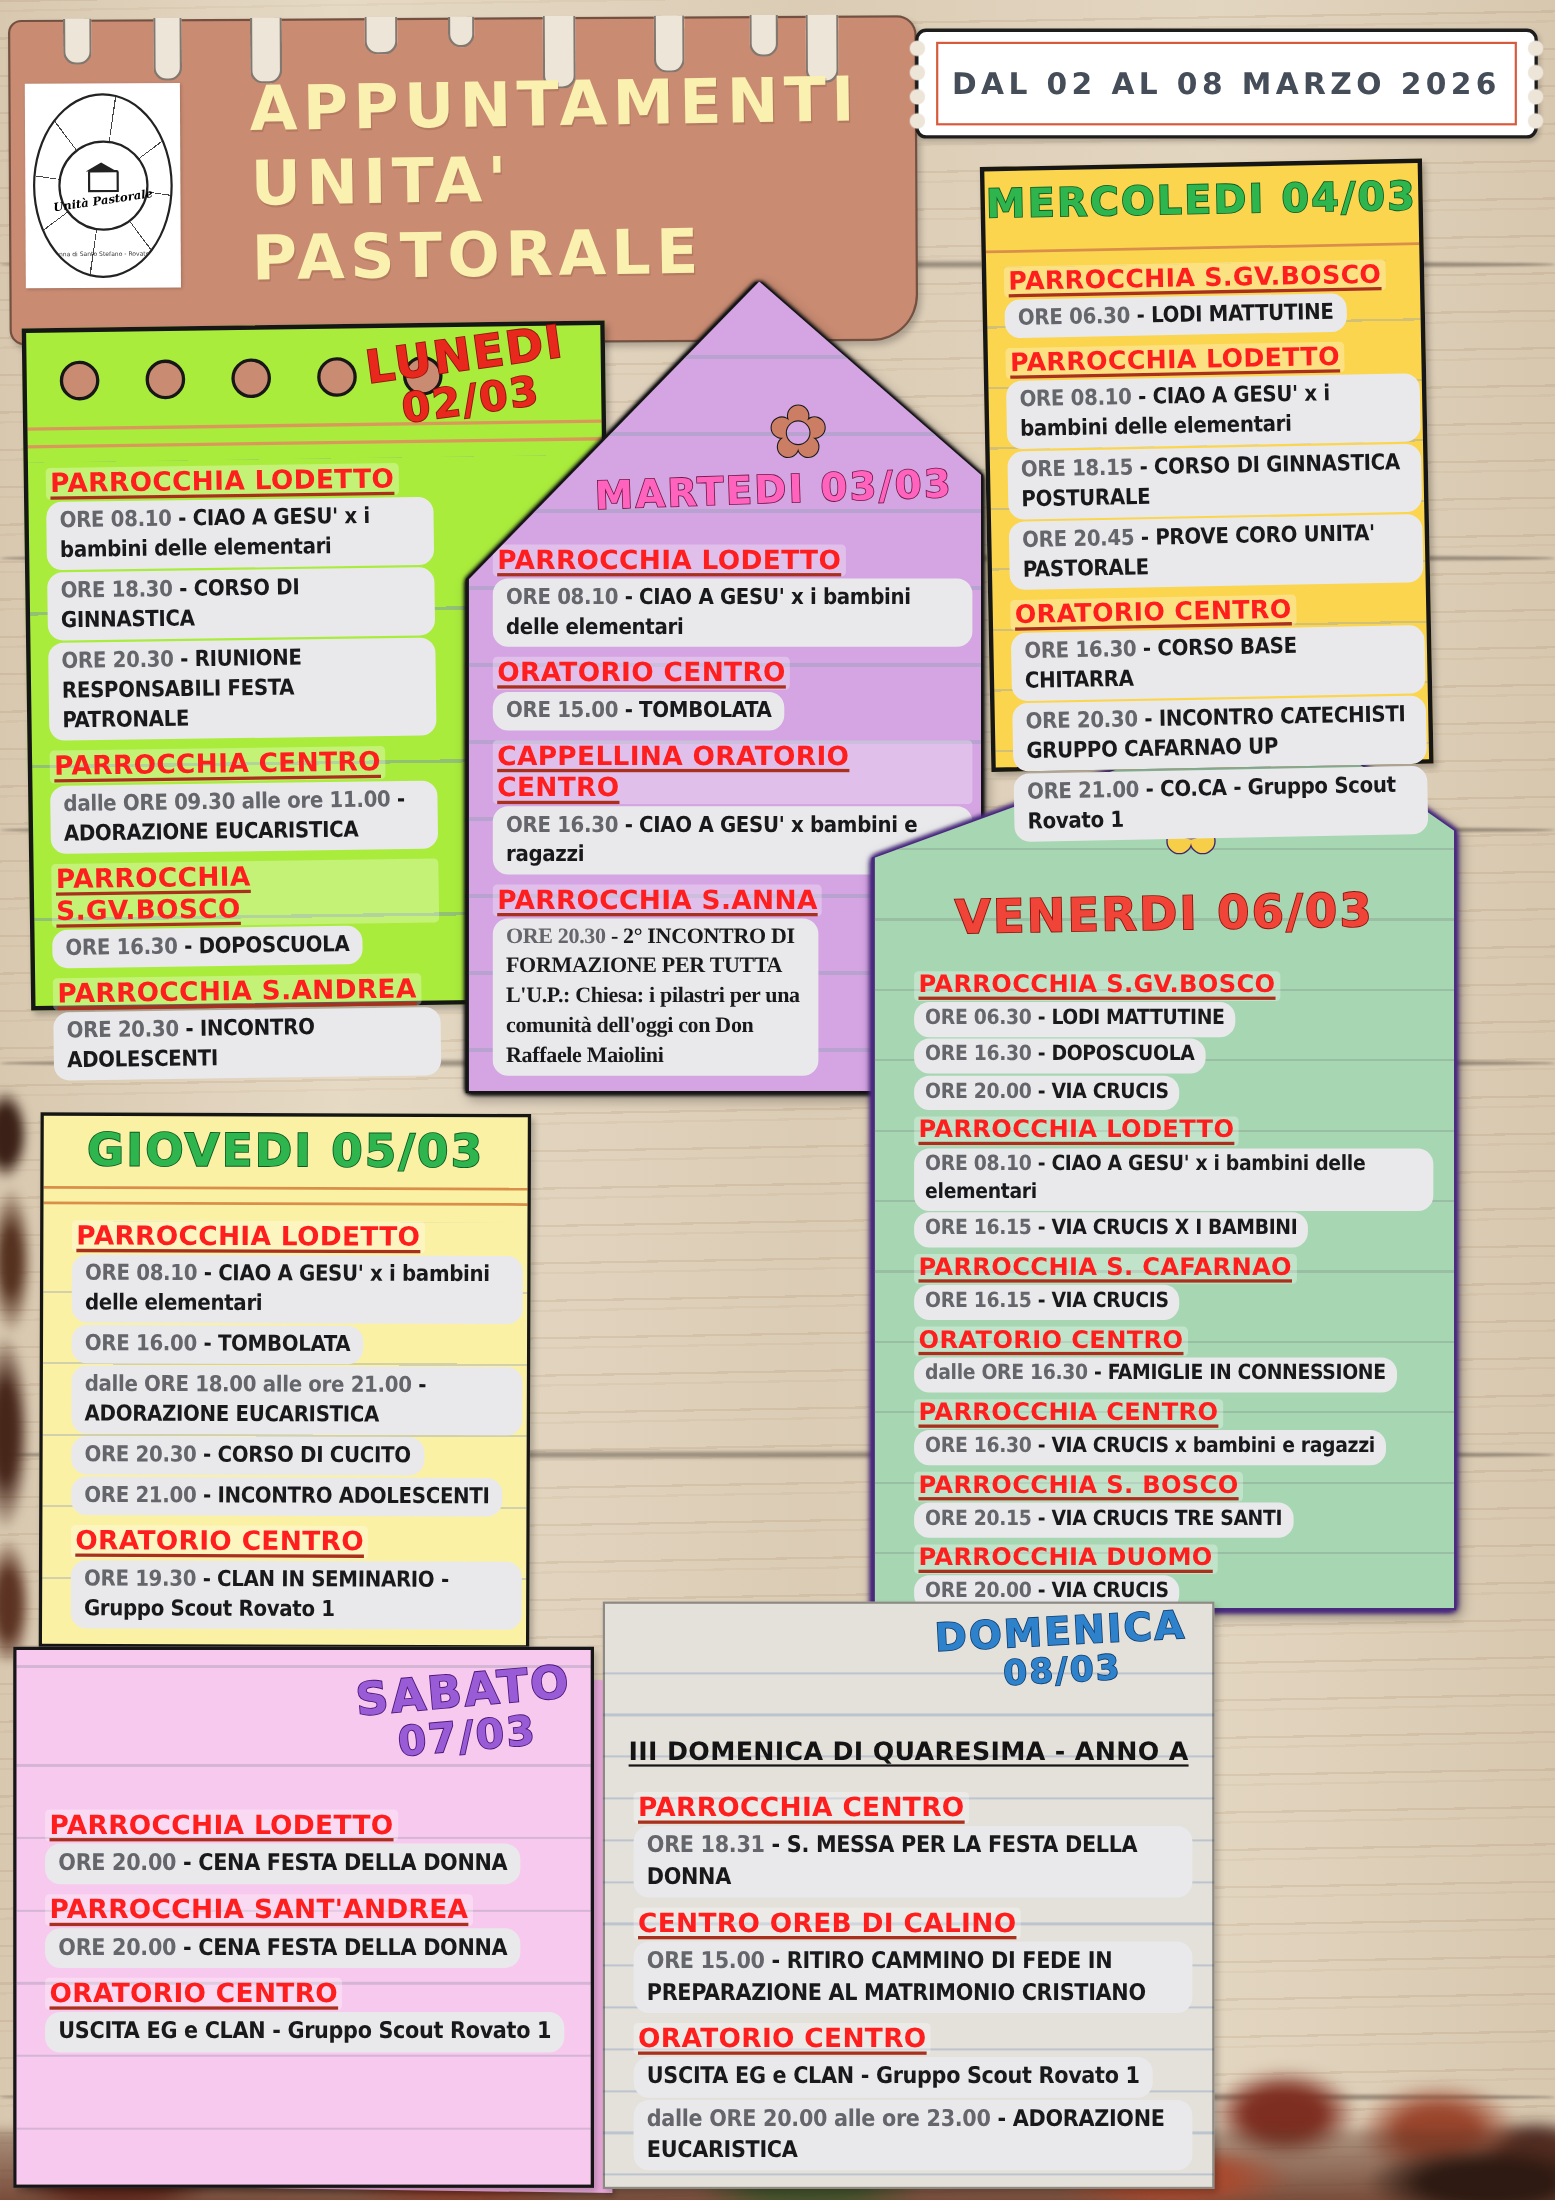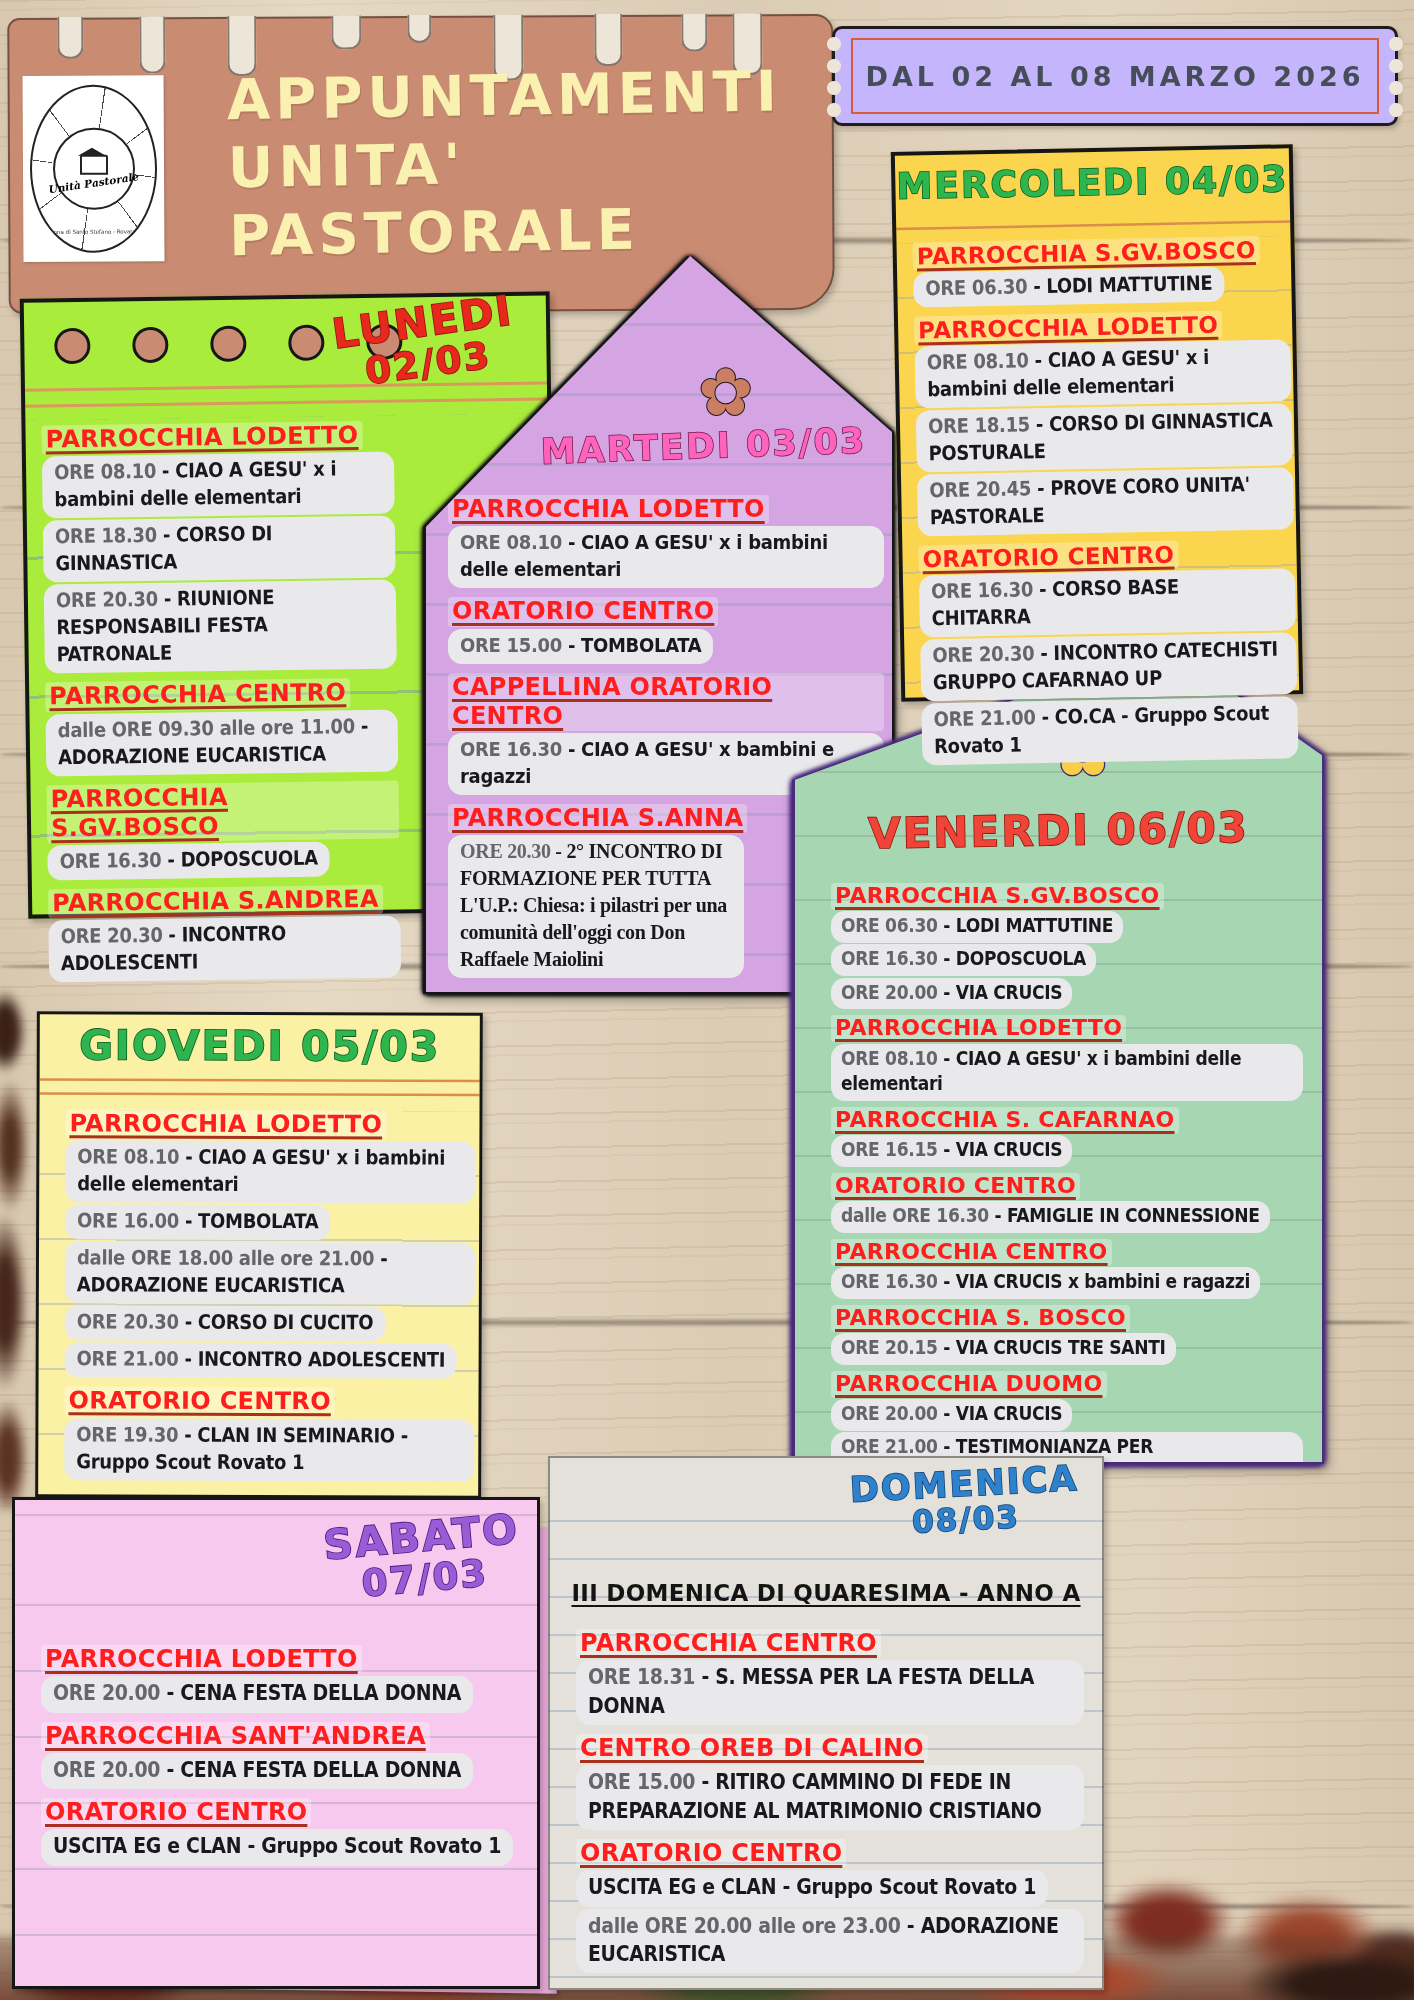--- a/index.html
+++ b/index.html
@@ -52,21 +52,21 @@
   .logo-church::before{content:"";position:absolute;left:-4px;top:-9px;border-left:14px solid transparent;
     border-right:14px solid transparent;border-bottom:8px solid #222;}
   .logo-t1{font-size:10.5px;font-weight:bold;font-style:italic;font-family:"DejaVu Serif","Liberation Serif",serif;
     transform:rotate(-8deg);margin-top:2px;white-space:nowrap;}
   .logo-t2{position:absolute;bottom:16px;left:0;width:100%;text-align:center;font-size:5.5px;color:#333;}
   .main-title{position:absolute;left:218px;top:44px;width:600px;color:#FAF0B0;font-size:56px;
     font-weight:bold;letter-spacing:5px;line-height:68px;transform:rotate(-.6deg);
     text-shadow:1px 2px 0 rgba(120,70,50,.25);}
 
   
-  .ticket{position:absolute;left:832px;top:26px;width:560px;height:94px;background:#c4b5fd;
+  .ticket{position:absolute;left:832px;top:26px;width:560px;height:94px;background:#ffffff;
     border:3px solid #1d1d1d;border-radius:10px;box-shadow:2px 3px 5px rgba(0,0,0,.2);z-index:2;}
   .ticket::before,.ticket::after{content:"";position:absolute;top:4px;bottom:4px;width:14px;
     background-image:radial-gradient(circle 7px at 7px 11px,#EDE5D8 6.5px,transparent 7.5px);
     background-size:14px 22px;background-repeat:repeat-y;}
   .ticket::before{left:-8px;}
   .ticket::after{right:-8px;}
   .ticket-inner{position:absolute;inset:9px 16px;border:2.5px solid #D85A3C;display:flex;
     align-items:center;justify-content:center;font-size:27px;font-weight:bold;color:#454D59;
     letter-spacing:4px;white-space:nowrap;}
 
@@ -308,20 +308,21 @@
       <span>VENERDI</span>
       <span>06/03</span>
     </div>
     <div class="ent ent-ven">
         <div class="venue">PARROCCHIA S.GV.BOSCO</div>
         <div class="pill"><span class="t">ORE 06.30</span> <span class="d">- LODI MATTUTINE</span></div>
         <div class="pill"><span class="t">ORE 16.30</span> <span class="d">- DOPOSCUOLA</span></div>
         <div class="pill"><span class="t">ORE 20.00</span> <span class="d">- VIA CRUCIS</span></div>
         <div class="venue">PARROCCHIA LODETTO</div>
         <div class="pill"><span class="t">ORE 08.10</span> <span class="d">- CIAO A GESU' x i bambini delle elementari</span></div>
+        <div class="pill"><span class="t">ORE 16.15</span> <span class="d">- VIA CRUCIS X I BAMBINI</span></div>
         <div class="venue">PARROCCHIA S. CAFARNAO</div>
         <div class="pill"><span class="t">ORE 16.15</span> <span class="d">- VIA CRUCIS</span></div>
         <div class="venue">ORATORIO CENTRO</div>
         <div class="pill"><span class="t">dalle ORE 16.30</span> <span class="d">- FAMIGLIE IN CONNESSIONE</span></div>
         <div class="venue">PARROCCHIA CENTRO</div>
         <div class="pill"><span class="t">ORE 16.30</span> <span class="d">- VIA CRUCIS x bambini e ragazzi</span></div>
         <div class="venue">PARROCCHIA S. BOSCO</div>
         <div class="pill"><span class="t">ORE 20.15</span> <span class="d">- VIA CRUCIS TRE SANTI</span></div>
         <div class="venue">PARROCCHIA DUOMO</div>
         <div class="pill"><span class="t">ORE 20.00</span> <span class="d">- VIA CRUCIS</span></div>

